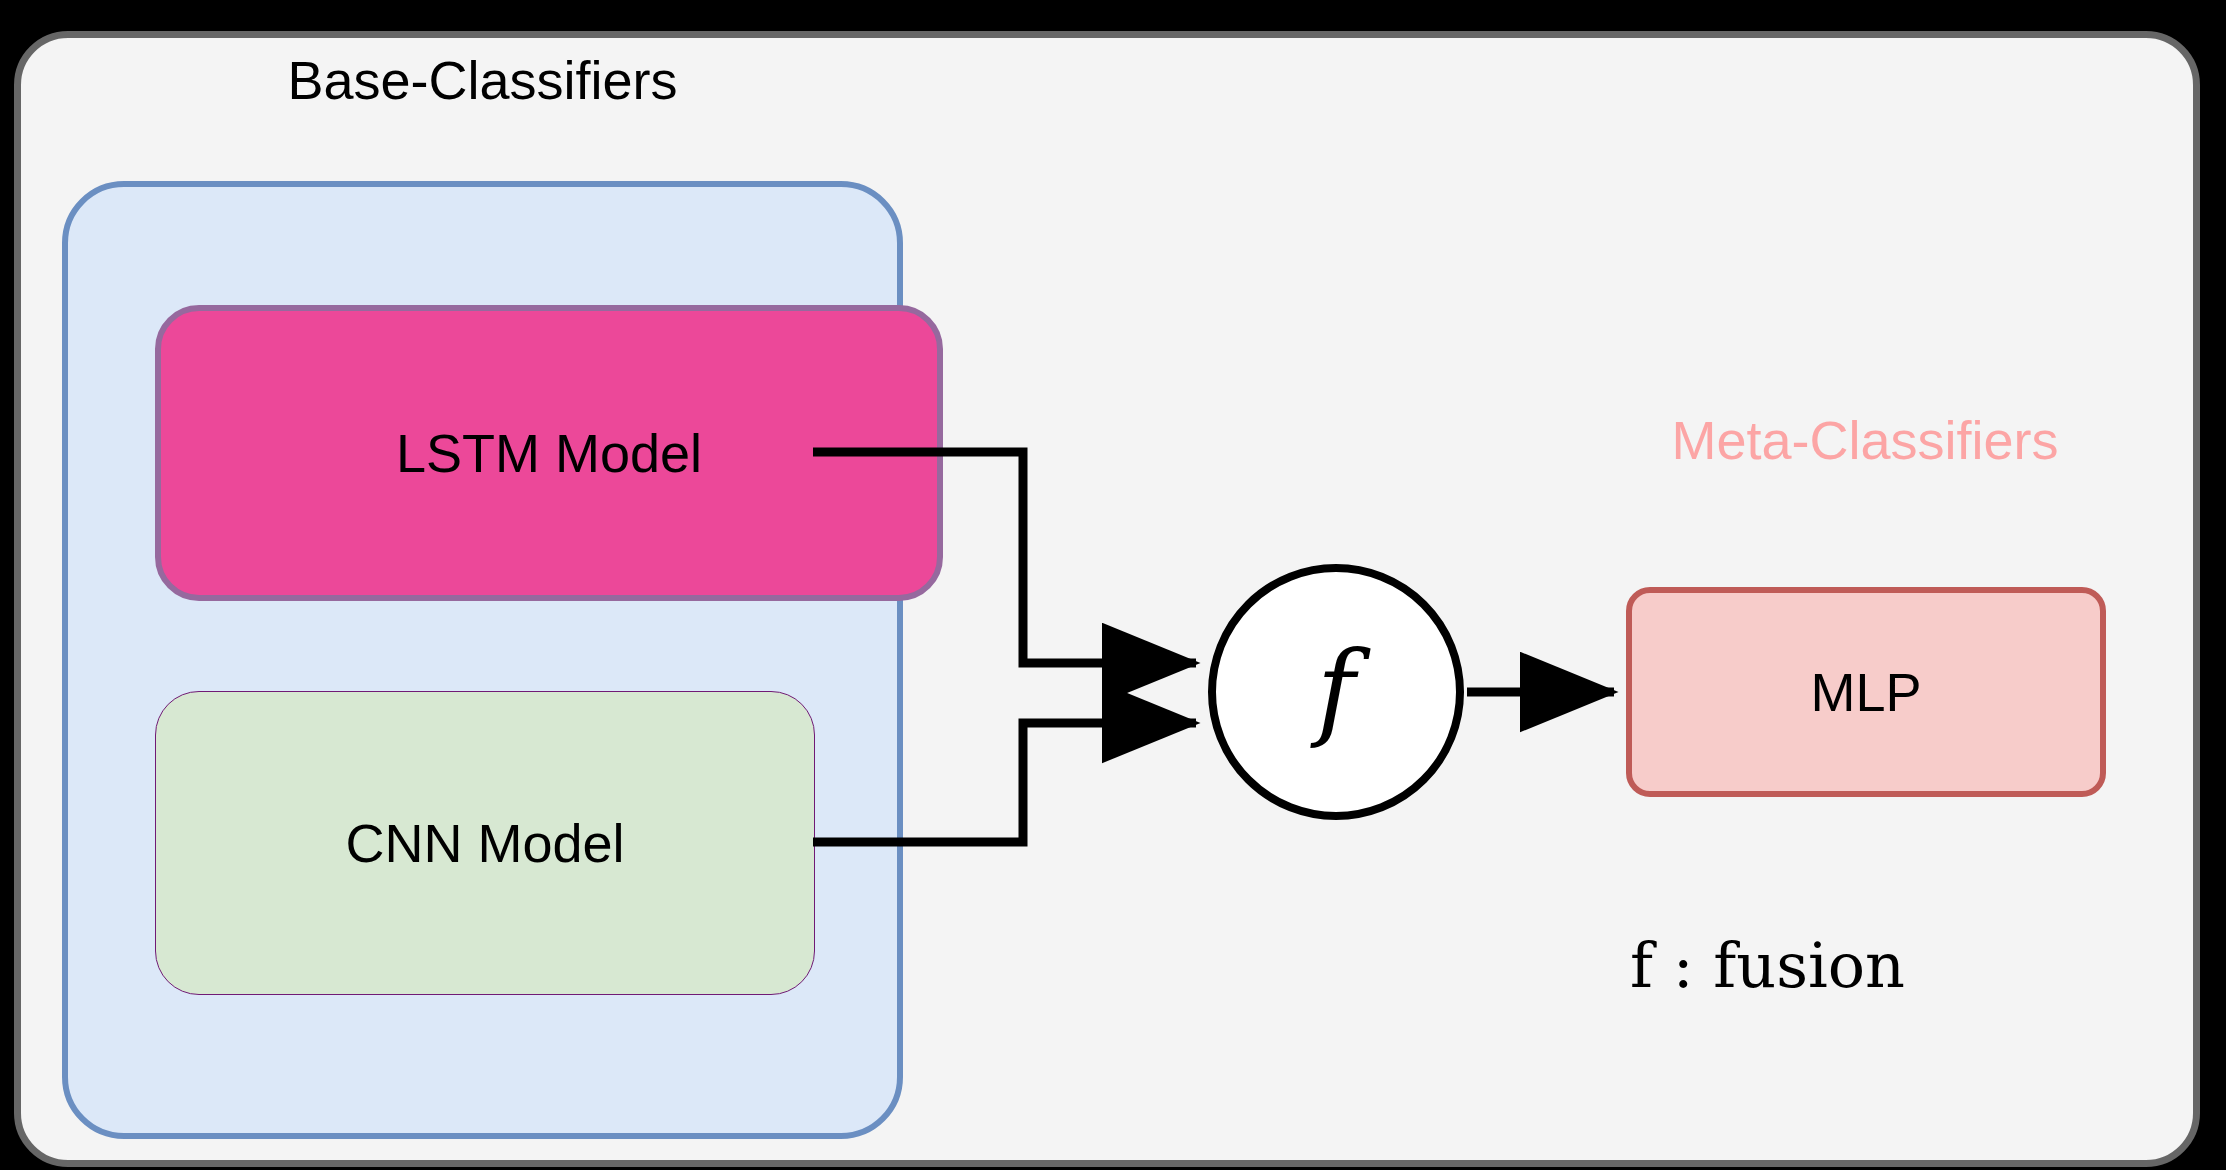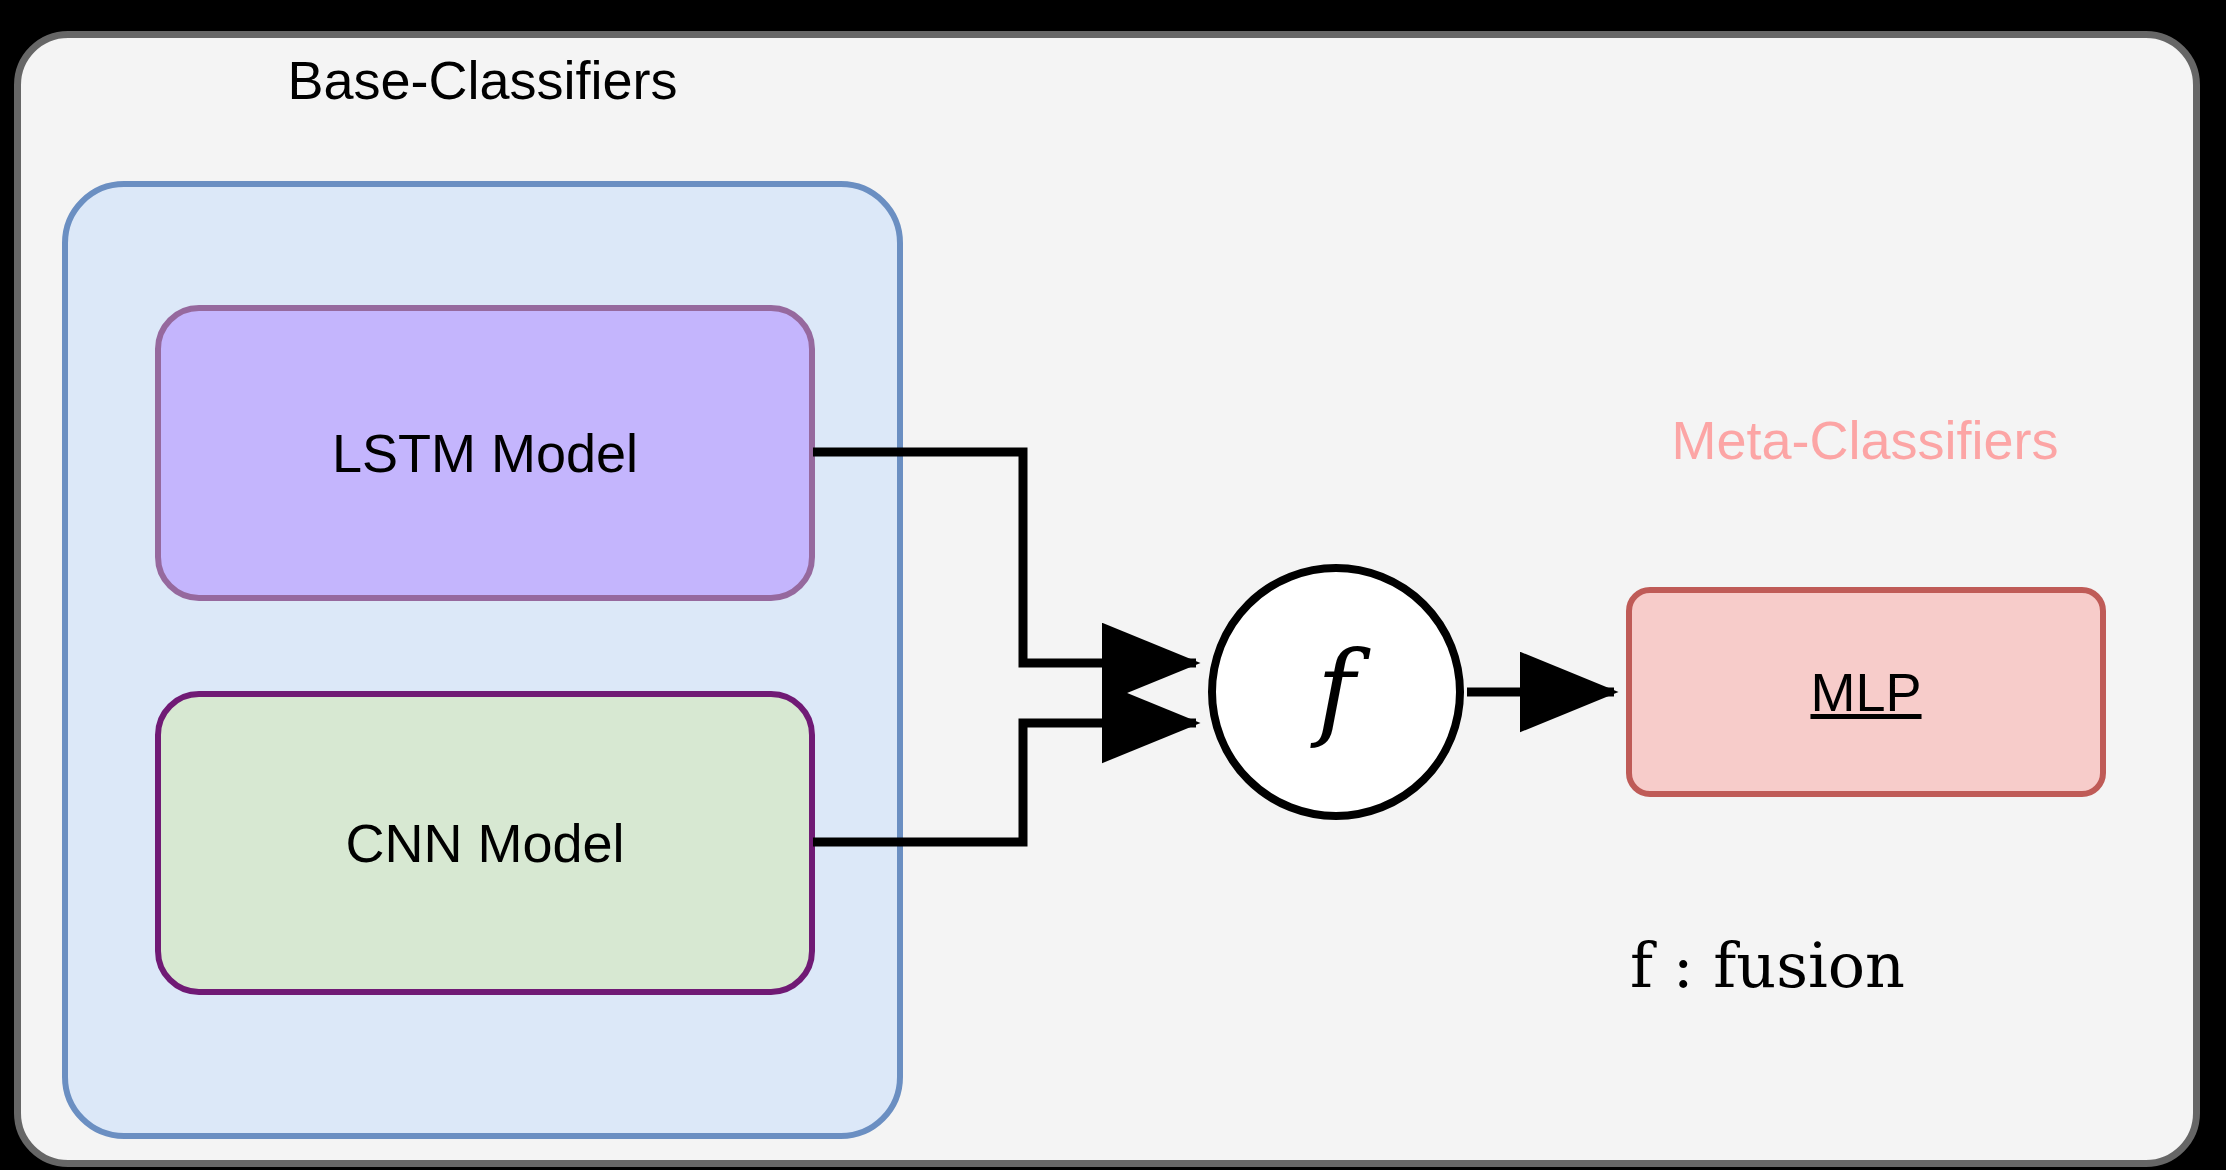--- a/index.html
+++ b/index.html
@@ -63,34 +63,34 @@
     align-items: center;
     justify-content: center;
     font-size: 54px;
     color: #000000;
     text-align: center;
   }
 
   #lstm-box {
     left: 155px;
     top: 286px;
-    width: 660px;
+    width: 788px;
     height: 296px;
-    background: #c4b5fd;
+    background: #ec4899;
     border: 6px solid #96699e;
     border-radius: 44px;
   }
 
   #cnn-box {
     left: 155px;
     top: 672px;
     width: 660px;
     height: 304px;
     background: #d7e8d2;
-    border: 6px solid #701a75;
+    border: 1px solid #701a75;
     border-radius: 44px;
   }
 
   
   #meta-group-label {
     position: absolute;
     left: 1592px;
     top: 390px;
     width: 546px;
     text-align: center;
@@ -107,21 +107,20 @@
     height: 210px;
     background: #f7ccca;
     border: 6px solid #bf5b57;
     border-radius: 24px;
     box-sizing: border-box;
     display: flex;
     align-items: center;
     justify-content: center;
     font-size: 54px;
     color: #000000;
-    text-decoration: underline;
   }
 
   
   #fusion-node {
     position: absolute;
     left: 1208px;
     top: 545px;
     width: 256px;
     height: 256px;
     background: #ffffff;

